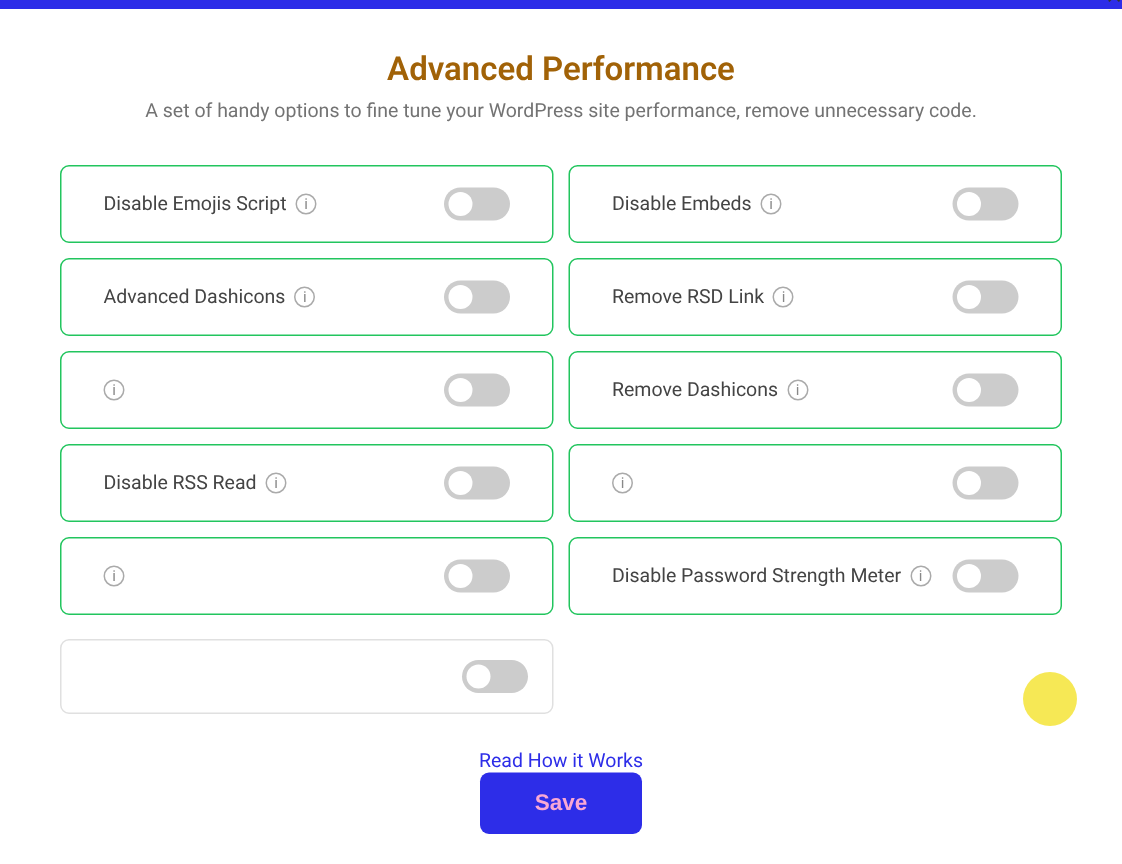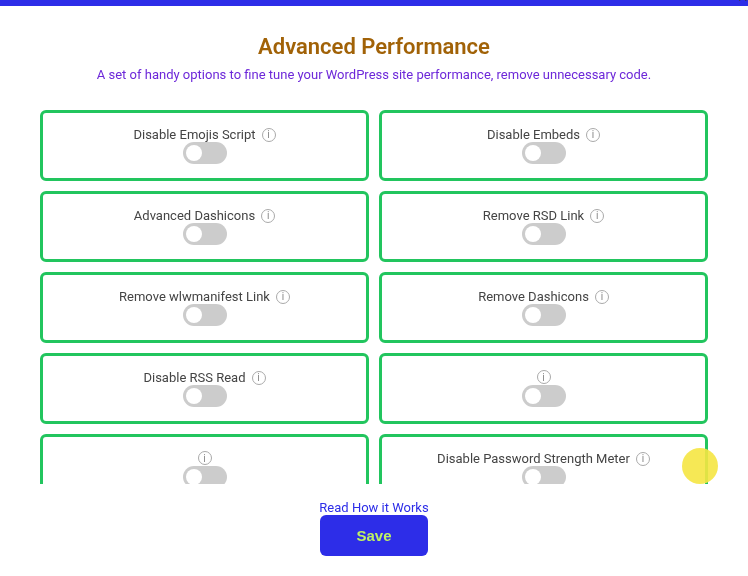--- a/index.html
+++ b/index.html
@@ -40,40 +40,39 @@
       text-align: center;
       font-size: 22px;
       font-weight: 600;
       color: #a16207;
       margin-bottom: 8px;
     }
 
     .modal-subtitle {
       text-align: center;
       font-size: 13px;
-      color: #6d28d9;
+      color: #737373;
       margin-bottom: 28px;
     }
 
     .settings-grid {
       display: grid;
       grid-template-columns: 1fr 1fr;
       gap: 10px;
       margin-bottom: 16px;
     }
 
     .setting-item {
       display: flex;
       align-items: center;
       justify-content: space-between;
-      border: 3px solid #22c55e;
+      border: 1px solid #22c55e;
       border-radius: 6px;
-      padding: 14px 4px;
+      padding: 14px 28px;
       background: #fff;
-      flex-direction: column;
     }
 
     .setting-label {
       display: flex;
       align-items: center;
       gap: 6px;
       font-size: 13px;
       color: #444;
     }
 
@@ -168,21 +167,21 @@
 
     .read-link {
       color: #2d2de8;
       font-size: 13px;
       text-decoration: none;
       cursor: pointer;
     }
 
     .save-btn {
       background: #2d2de8;
-      color: #bef264;
+      color: #f9a8d4;
       border: none;
       border-radius: 6px;
       padding: 12px 36px;
       font-size: 15px;
       font-weight: 600;
       cursor: pointer;
     }
 
     
     .cursor-circle {
@@ -248,21 +247,20 @@
         <span class="info-icon">i</span>
       </div>
       <label class="toggle">
         <input type="checkbox" style="">
         <span class="slider"></span>
       </label>
     </div>
 
     <div class="setting-item">
       <div class="setting-label">
-        <span>Remove wlwmanifest Link</span>
         <span class="info-icon">i</span>
       </div>
       <label class="toggle">
         <input type="checkbox" style="">
         <span class="slider"></span>
       </label>
     </div>
 
     <div class="setting-item">
       <div class="setting-label">

